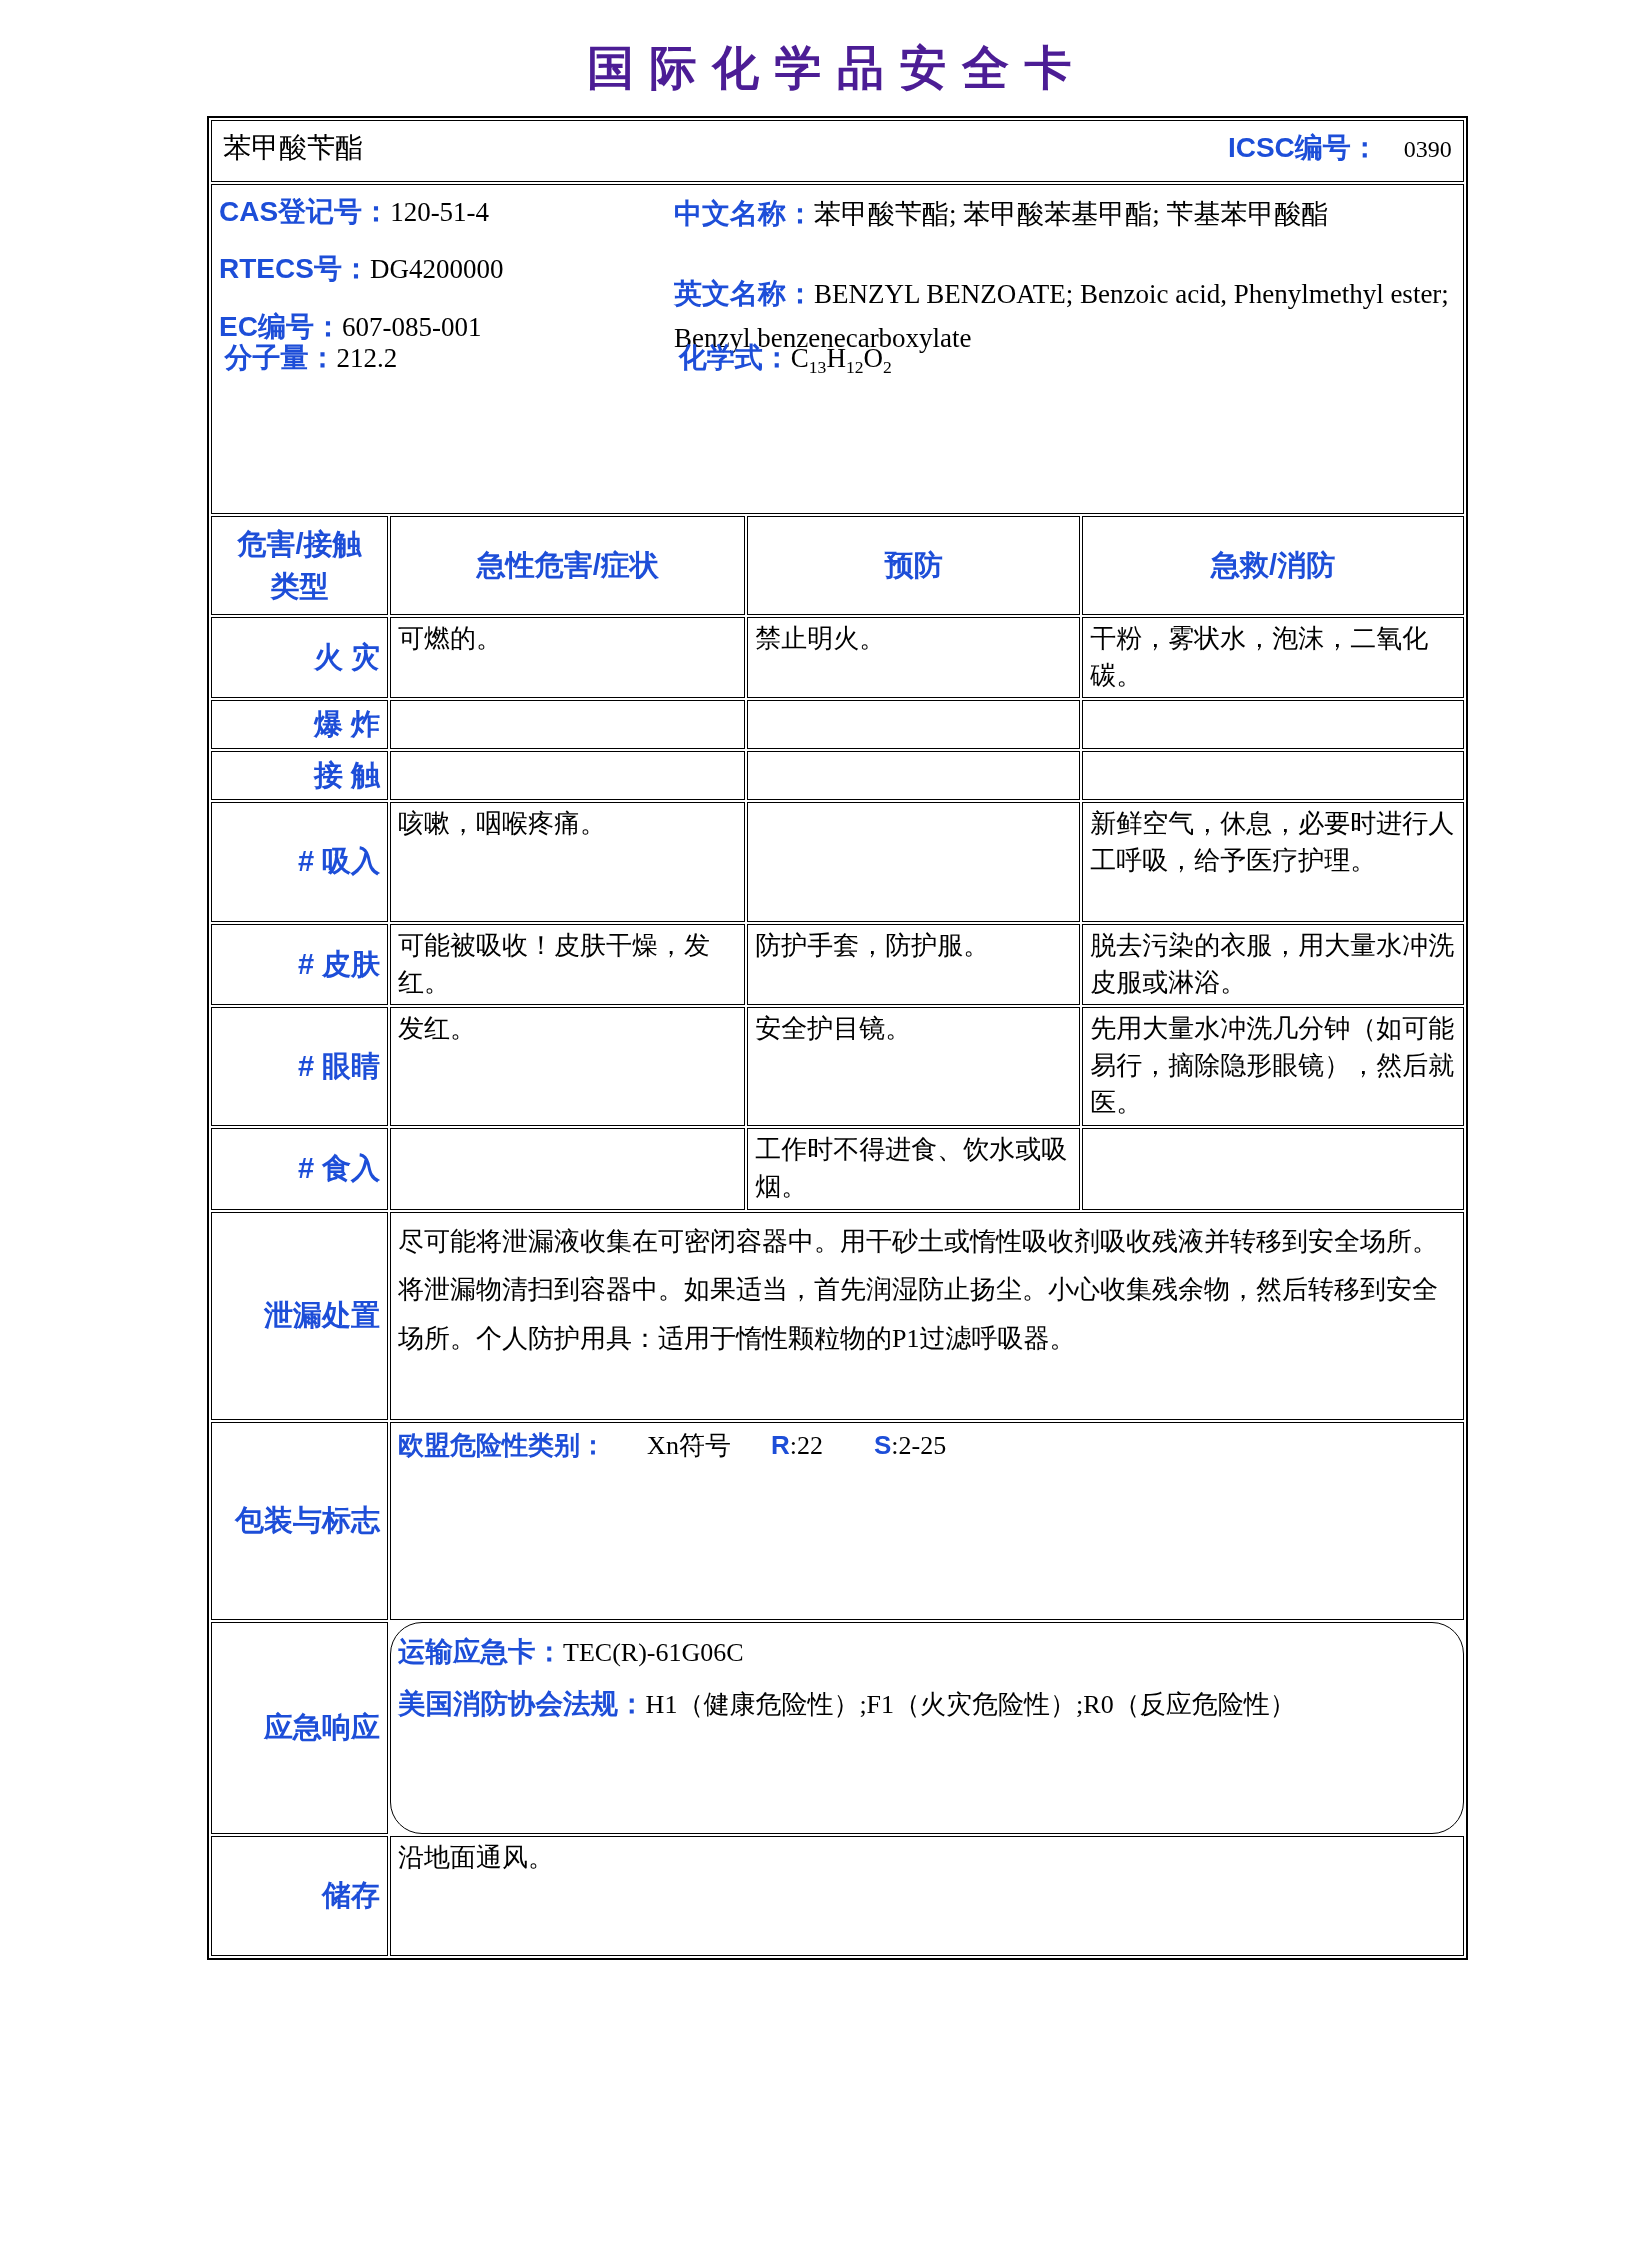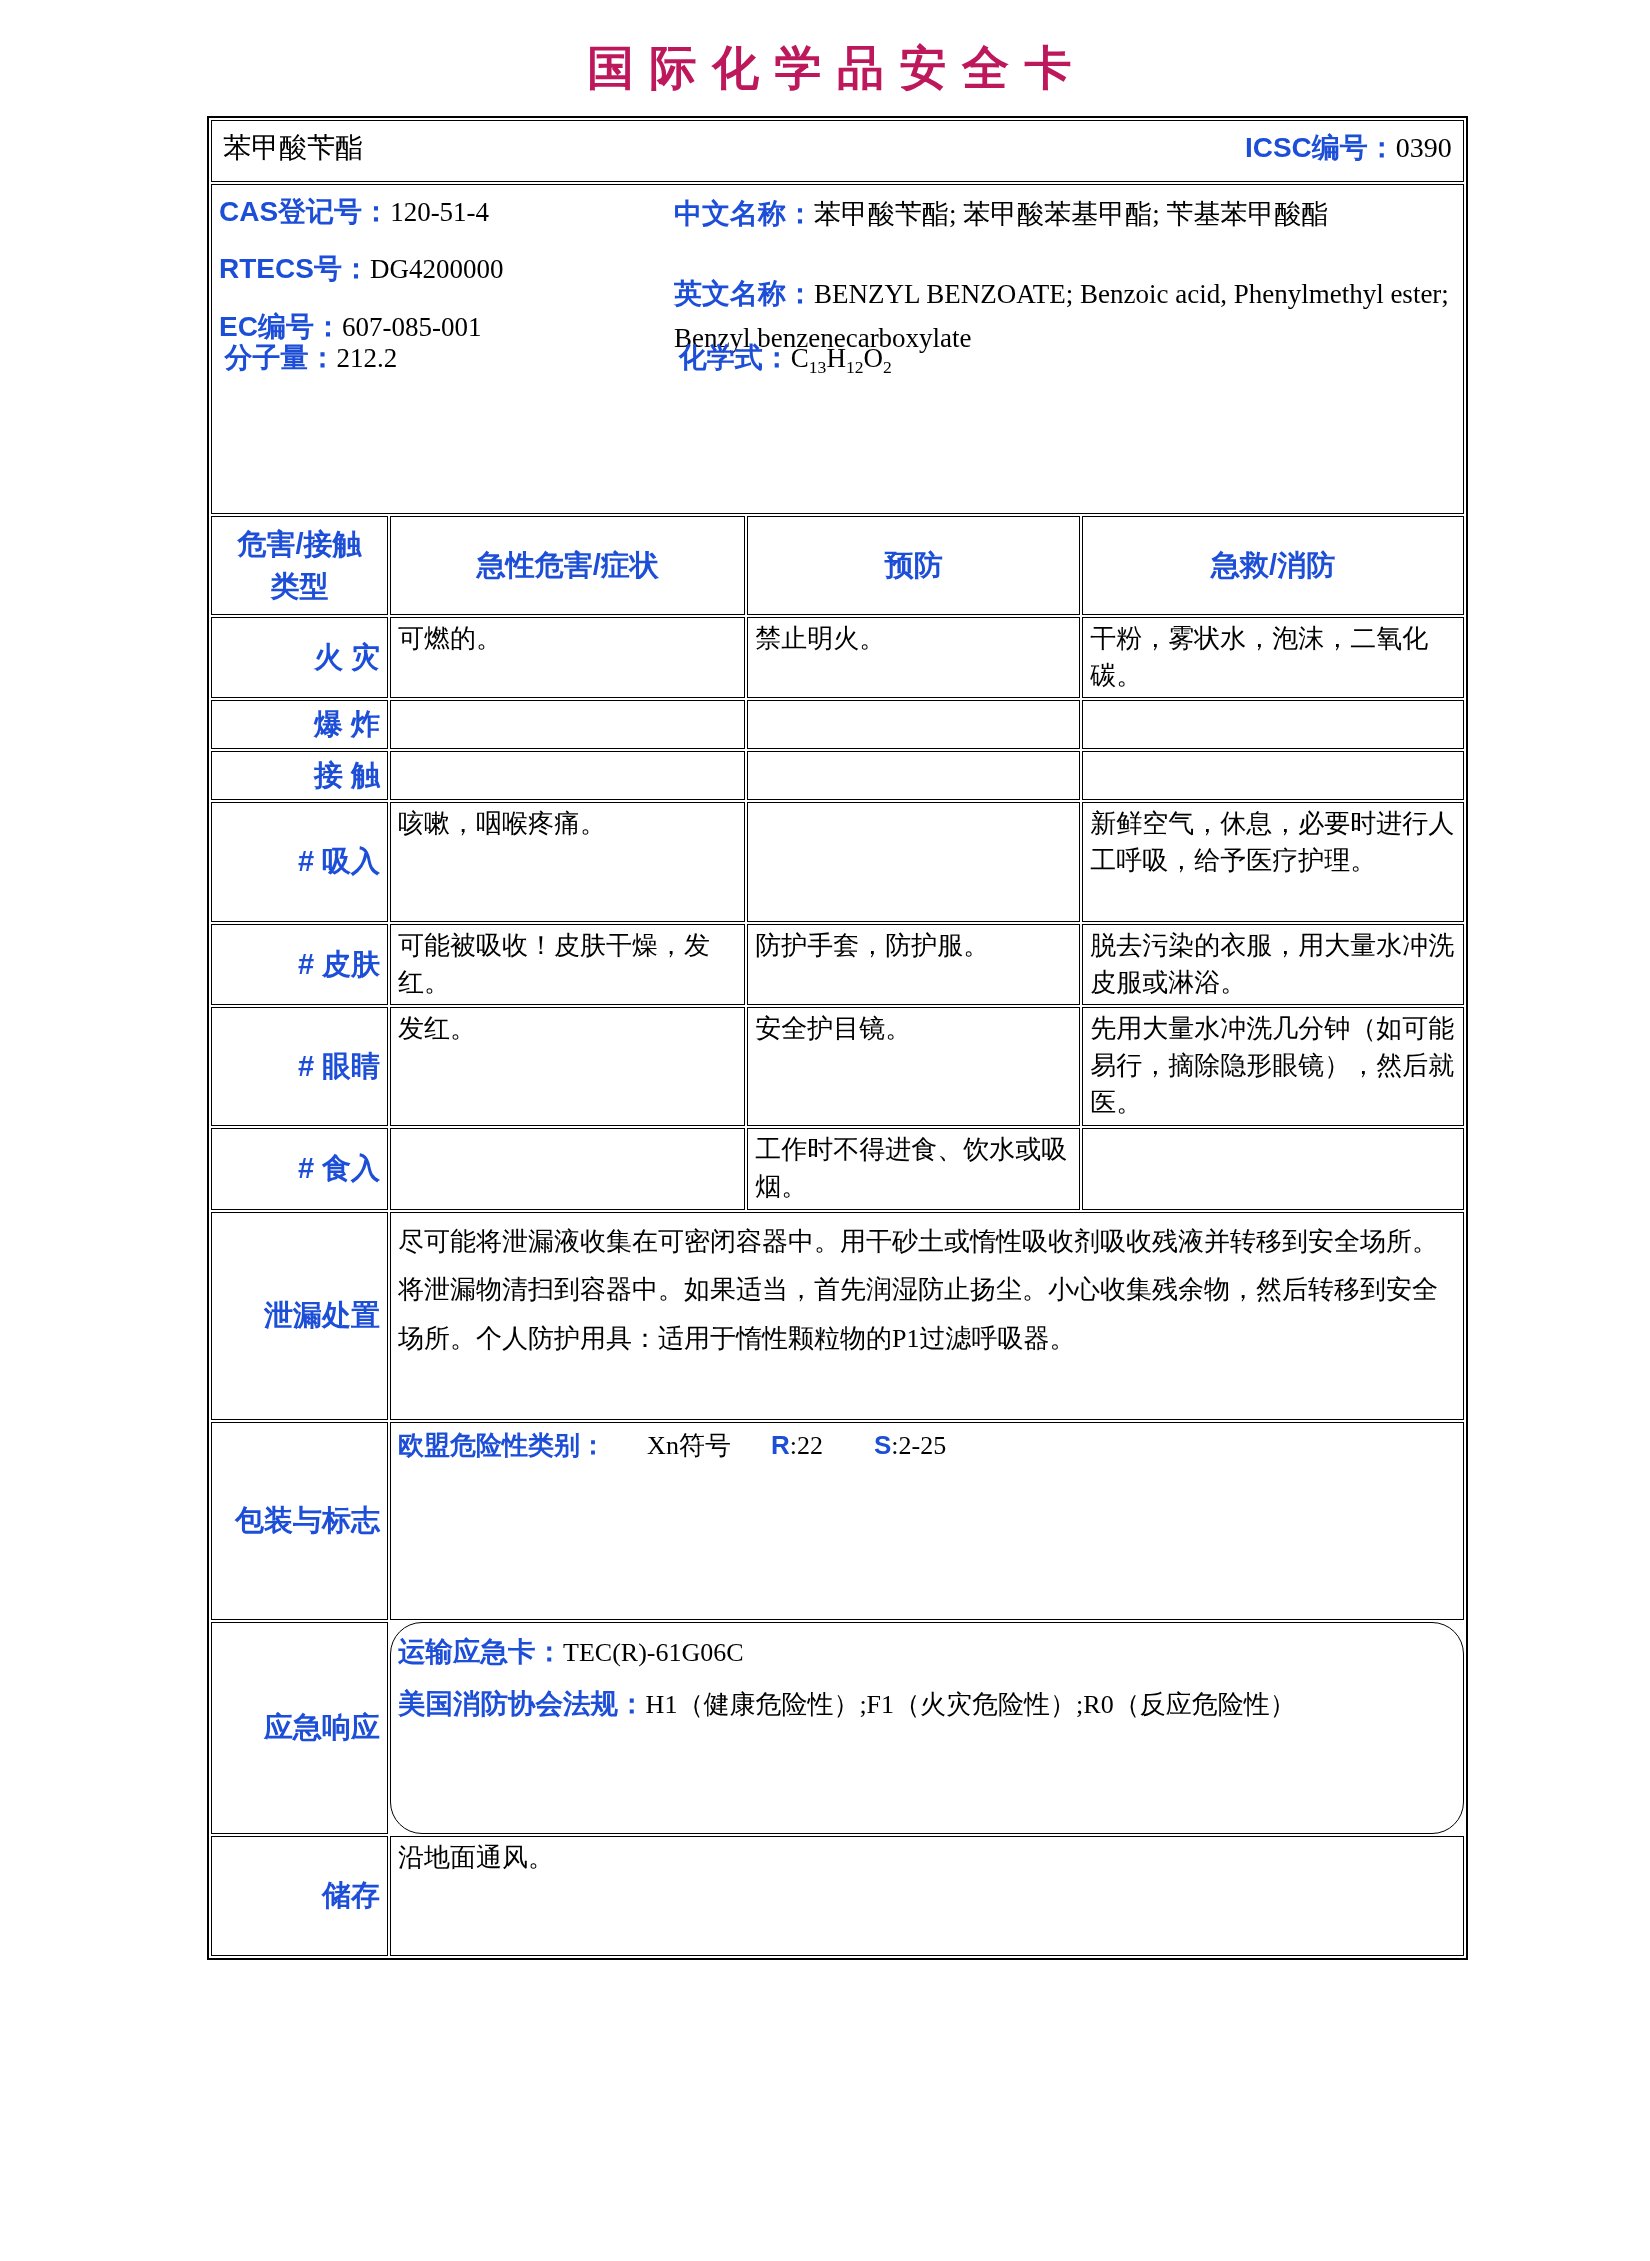--- a/index.html
+++ b/index.html
@@ -1,33 +1,33 @@
 <!DOCTYPE html>
 <html style="font-size:11.3px"><head>
 <meta charset="utf-8">
 <style>
   html,body{margin:0;padding:0;background:#ffffff;}
   .page{position:relative;width:1651px;height:2261px;background:#fff;overflow:hidden;
         font-family:"Liberation Serif",serif;color:#000;}
   .doc-title{position:absolute;top:37px;left:195px;width:1284px;text-align:center;
         font-family:"Liberation Sans",sans-serif;font-weight:900;font-size:47px;
-        color:#be185d;letter-spacing:15.5px;white-space:nowrap;}
+        color:#4c1d95;letter-spacing:15.5px;white-space:nowrap;}
   table.card{position:absolute;left:207px;top:116px;width:1261px;background:#fff;
         border-collapse:separate;border-spacing:2.1px;border:2.8px solid #000;table-layout:fixed;}
   td{border:1.4px solid #000;padding:2.8px 7px;font-size:26px;line-height:1.42;
         vertical-align:top;box-sizing:border-box;overflow:hidden;word-break:break-word;}
   .lbl{color:#1d4ed8;font-family:"Liberation Sans",sans-serif;font-weight:bold;}
   td.hdr{text-align:center;vertical-align:middle;white-space:pre-line;}
   td.hdr .lbl{font-size:29px;}
   td.rowlabel{text-align:right;vertical-align:middle;}
   td.rowlabel .lbl{font-size:29px;white-space:pre;}
   .toprow{display:flex;justify-content:space-between;align-items:center;padding:4.2px 4.2px;}
   .toprow .name{font-size:28px;}
   .toprow .icsc .lbl{font-size:28px;}
-  .toprow .icsc .val{font-size:28px;}
+  .toprow .icsc .val{font-size:24px;margin-left:25px;}
   .infocell{position:relative;height:100%;}
   .infogrid{display:flex;padding-top:4.2px;}
   .id-col{width:455px;flex:0 0 455px;}
   .id-line{margin-bottom:17.6px;font-size:27px;white-space:nowrap;}
   .id-line .lbl{font-size:28px;}
   .name-col{flex:1;}
   .name-para{font-size:27px;line-height:1.6;margin-bottom:35px;}
   .name-para .lbl{font-size:28px;text-align:center;}
   .molrow{position:absolute;left:2.8px;right:2.8px;bottom:18.3px;height:38px;}
   .mol-weight{position:absolute;left:2.8px;font-size:27px;}

